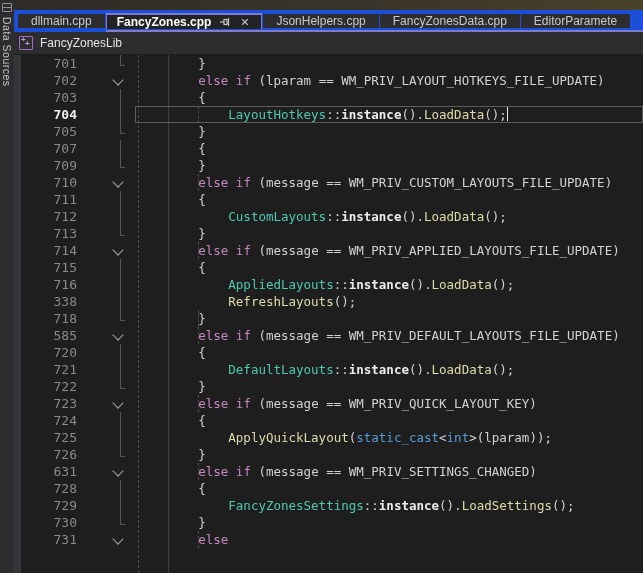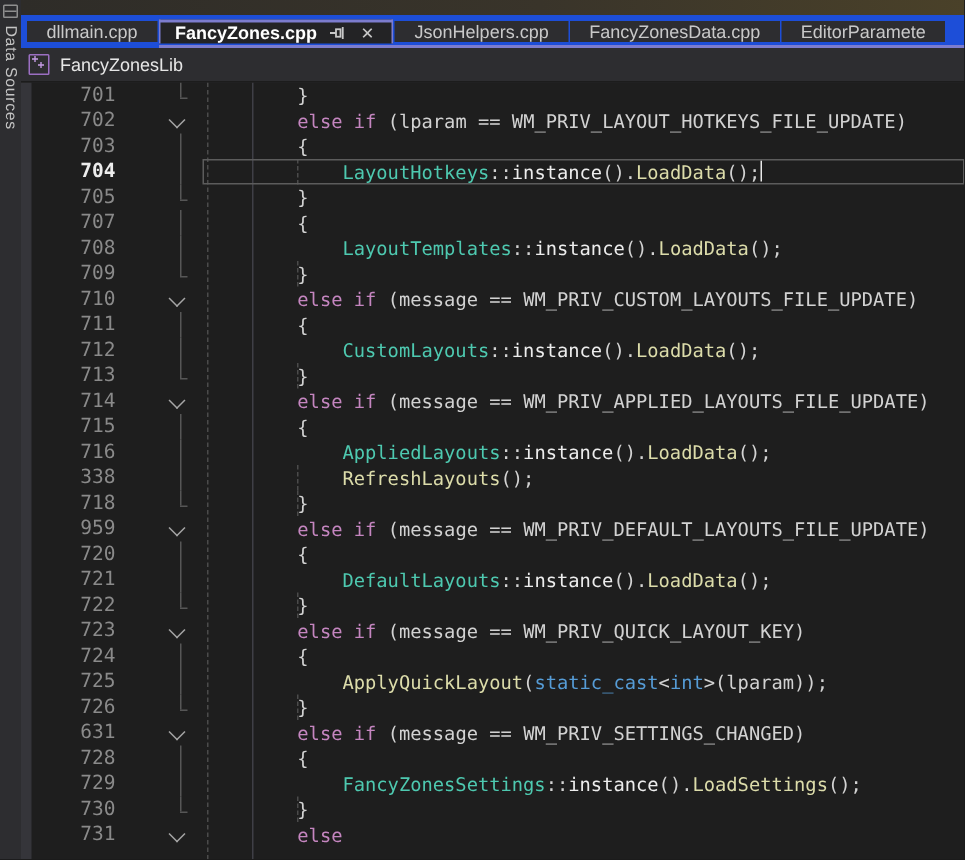--- a/index.html
+++ b/index.html
@@ -63,21 +63,21 @@
   .code{margin-left:8px;}
 
   .linebox{position:absolute;left:121px;right:0;top:0;bottom:0;border:1px solid #5c5c5c;
            box-sizing:border-box;pointer-events:none;}
   .cursor{display:inline-block;width:1.5px;height:14px;background:#E8E8E8;vertical-align:-2px;}
 
   .tok-p{color:var(--c-plain);}
   .tok-k{color:var(--c-keyword);}
   .tok-t{color:var(--c-type);}
   .tok-f{color:var(--c-func);text-align:center;}
-  .tok-s{color:var(--c-static);font-weight:normal;}
+  .tok-s{color:var(--c-static);font-weight:bold;}
   .tok-b{color:var(--c-blue);}
 </style>
 </head>
 <body>
 
 <div class="screen">
 
   <div class="sidebar">
     <span class="ds-icon"></span>
     <span class="ds-label">Data Sources</span>
@@ -136,32 +136,31 @@
         <div class="g seg" style="left: 184px; top: 408px; height: 17px;"></div>
         <div class="g seg" style="left: 184px; top: 476px; height: 17px;"></div>
       </div>
     <div id="rows">
         <div class="row"><span class="num">701</span><span class="fold end"></span><span class="code"><span class="tok-p">        }</span></span></div>
         <div class="row"><span class="num">702</span><span class="fold chev"></span><span class="code"><span class="tok-p">        </span><span class="tok-k">else</span><span class="tok-p"> </span><span class="tok-k">if</span><span class="tok-p"> (lparam == WM_PRIV_LAYOUT_HOTKEYS_FILE_UPDATE)</span></span></div>
         <div class="row"><span class="num">703</span><span class="fold line"></span><span class="code"><span class="tok-p">        {</span></span></div>
         <div class="row current"><span class="num">704</span><span class="fold line"></span><span class="code"><span class="tok-p">            </span><span class="tok-t">LayoutHotkeys</span><span class="tok-p">::</span><span class="tok-s">instance</span><span class="tok-p">().</span><span class="tok-f">LoadData</span><span class="tok-p">();</span><span class="cursor"></span></span><div class="linebox"></div></div>
         <div class="row"><span class="num">705</span><span class="fold end"></span><span class="code"><span class="tok-p">        }</span></span></div>
         <div class="row"><span class="num">707</span><span class="fold line"></span><span class="code"><span class="tok-p">        {</span></span></div>
-        <div class="row"><span class="num">708</span><span class="fold line"></span><span class="code"><span class="tok-p">            </span><span class="tok-t">LayoutTemplates</span><span class="tok-p">::</span><span class="tok-s">instance</span><span class="tok-p">().</span><span class="tok-f">LoadData</span><span class="tok-p">();</span></span></div>
         <div class="row"><span class="num">709</span><span class="fold end"></span><span class="code"><span class="tok-p">        }</span></span></div>
         <div class="row"><span class="num">710</span><span class="fold chev"></span><span class="code"><span class="tok-p">        </span><span class="tok-k">else</span><span class="tok-p"> </span><span class="tok-k">if</span><span class="tok-p"> (message == WM_PRIV_CUSTOM_LAYOUTS_FILE_UPDATE)</span></span></div>
         <div class="row"><span class="num">711</span><span class="fold line"></span><span class="code"><span class="tok-p">        {</span></span></div>
         <div class="row"><span class="num">712</span><span class="fold line"></span><span class="code"><span class="tok-p">            </span><span class="tok-t">CustomLayouts</span><span class="tok-p">::</span><span class="tok-s">instance</span><span class="tok-p">().</span><span class="tok-f">LoadData</span><span class="tok-p">();</span></span></div>
         <div class="row"><span class="num">713</span><span class="fold end"></span><span class="code"><span class="tok-p">        }</span></span></div>
         <div class="row"><span class="num">714</span><span class="fold chev"></span><span class="code"><span class="tok-p">        </span><span class="tok-k">else</span><span class="tok-p"> </span><span class="tok-k">if</span><span class="tok-p"> (message == WM_PRIV_APPLIED_LAYOUTS_FILE_UPDATE)</span></span></div>
         <div class="row"><span class="num">715</span><span class="fold line"></span><span class="code"><span class="tok-p">        {</span></span></div>
         <div class="row"><span class="num">716</span><span class="fold line"></span><span class="code"><span class="tok-p">            </span><span class="tok-t">AppliedLayouts</span><span class="tok-p">::</span><span class="tok-s">instance</span><span class="tok-p">().</span><span class="tok-f">LoadData</span><span class="tok-p">();</span></span></div>
         <div class="row"><span class="num">338</span><span class="fold line"></span><span class="code"><span class="tok-p">            </span><span class="tok-f">RefreshLayouts</span><span class="tok-p">();</span></span></div>
         <div class="row"><span class="num">718</span><span class="fold end"></span><span class="code"><span class="tok-p">        }</span></span></div>
-        <div class="row"><span class="num">959</span><span class="fold chev"></span><span class="code"><span class="tok-p">        </span><span class="tok-k">else</span><span class="tok-p"> </span><span class="tok-k">if</span><span class="tok-p"> (message == WM_PRIV_DEFAULT_LAYOUTS_FILE_UPDATE)</span></span></div>
+        <div class="row"><span class="num">585</span><span class="fold chev"></span><span class="code"><span class="tok-p">        </span><span class="tok-k">else</span><span class="tok-p"> </span><span class="tok-k">if</span><span class="tok-p"> (message == WM_PRIV_DEFAULT_LAYOUTS_FILE_UPDATE)</span></span></div>
         <div class="row"><span class="num">720</span><span class="fold line"></span><span class="code"><span class="tok-p">        {</span></span></div>
         <div class="row"><span class="num">721</span><span class="fold line"></span><span class="code"><span class="tok-p">            </span><span class="tok-t">DefaultLayouts</span><span class="tok-p">::</span><span class="tok-s">instance</span><span class="tok-p">().</span><span class="tok-f">LoadData</span><span class="tok-p">();</span></span></div>
         <div class="row"><span class="num">722</span><span class="fold end"></span><span class="code"><span class="tok-p">        }</span></span></div>
         <div class="row"><span class="num">723</span><span class="fold chev"></span><span class="code"><span class="tok-p">        </span><span class="tok-k">else</span><span class="tok-p"> </span><span class="tok-k">if</span><span class="tok-p"> (message == WM_PRIV_QUICK_LAYOUT_KEY)</span></span></div>
         <div class="row"><span class="num">724</span><span class="fold line"></span><span class="code"><span class="tok-p">        {</span></span></div>
         <div class="row"><span class="num">725</span><span class="fold line"></span><span class="code"><span class="tok-p">            </span><span class="tok-f">ApplyQuickLayout</span><span class="tok-p">(</span><span class="tok-b">static_cast</span><span class="tok-p">&lt;</span><span class="tok-b">int</span><span class="tok-p">&gt;(lparam));</span></span></div>
         <div class="row"><span class="num">726</span><span class="fold end"></span><span class="code"><span class="tok-p">        }</span></span></div>
         <div class="row"><span class="num">631</span><span class="fold chev"></span><span class="code"><span class="tok-p">        </span><span class="tok-k">else</span><span class="tok-p"> </span><span class="tok-k">if</span><span class="tok-p"> (message == WM_PRIV_SETTINGS_CHANGED)</span></span></div>
         <div class="row"><span class="num">728</span><span class="fold line"></span><span class="code"><span class="tok-p">        {</span></span></div>
         <div class="row"><span class="num">729</span><span class="fold line"></span><span class="code"><span class="tok-p">            </span><span class="tok-t">FancyZonesSettings</span><span class="tok-p">::</span><span class="tok-s">instance</span><span class="tok-p">().</span><span class="tok-f">LoadSettings</span><span class="tok-p">();</span></span></div>

